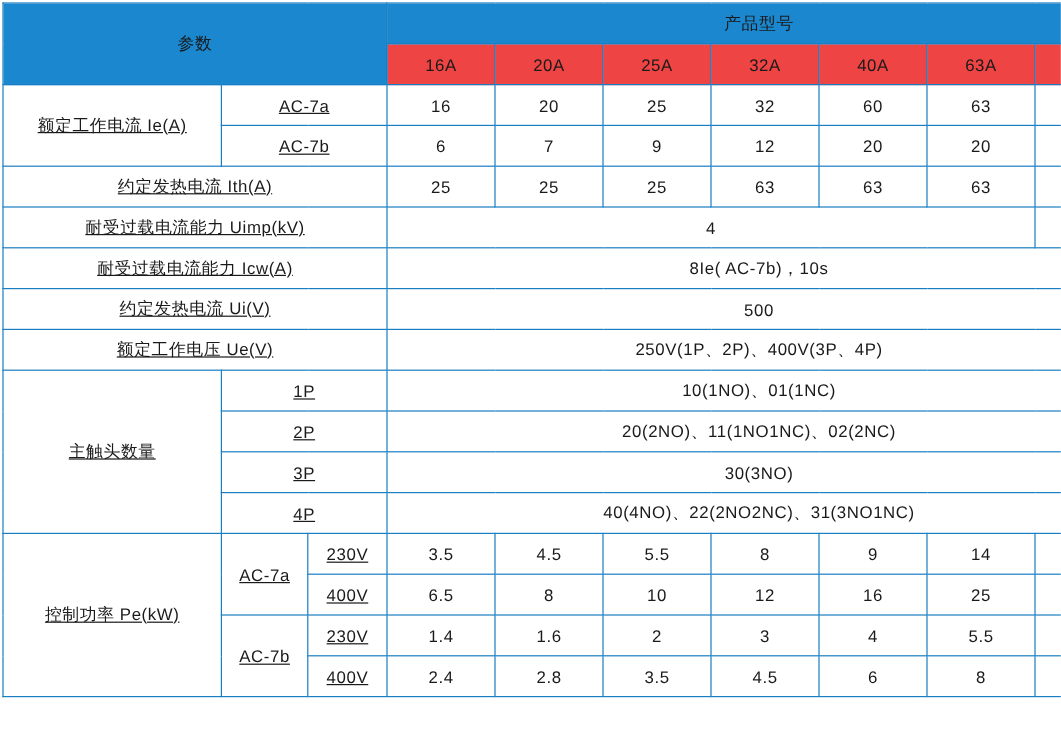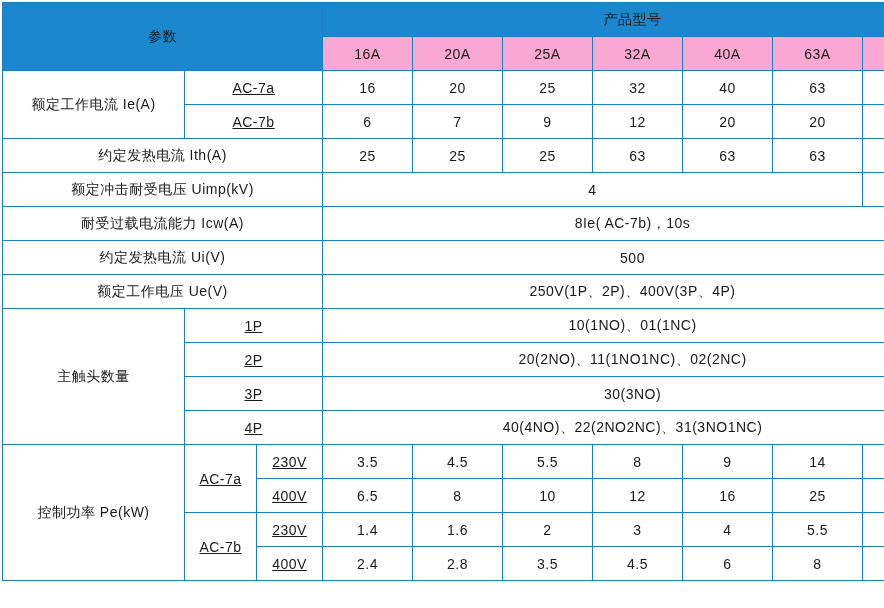--- a/index.html
+++ b/index.html
@@ -31,28 +31,29 @@
     height: 33px;
     letter-spacing: 0.5px;
   }
   .hdr {
     background: #1a87ce;
     color: #ffffff;
     font-size: 15px;
     letter-spacing: 1px;
   }
   .hdr-sub {
-    background: #f9a8d4;
+    background: #ef4444;
     color: #ffffff;
     font-size: 14px;
   }
   .rowlabel {
     text-align: left;
     padding-left: 6px;
     font-size: 14px;
+    text-decoration: underline;
   }
   .rowlabel-c {
     text-align: center;
     font-size: 14px;
     text-decoration: underline;
   }
   .num {
     font-size: 15px;
   }
   .wide {
@@ -104,21 +105,21 @@
       <th class="hdr-sub">100A</th>
     </tr>
 
     <tr>
       <td class="rowlabel" rowspan="2">额定工作电流 Ie(A)</td>
       <td class="rowlabel-c" colspan="2">AC-7a</td>
       <td class="num">16</td>
       <td class="num">20</td>
       <td class="num">25</td>
       <td class="num">32</td>
-      <td class="num">40</td>
+      <td class="num">60</td>
       <td class="num">63</td>
       <td class="num">100</td>
     </tr>
 
     <tr>
       <td class="rowlabel-c" colspan="2">AC-7b</td>
       <td class="num">6</td>
       <td class="num">7</td>
       <td class="num">9</td>
       <td class="num">12</td>
@@ -132,21 +133,21 @@
       <td class="num">25</td>
       <td class="num">25</td>
       <td class="num">25</td>
       <td class="num">63</td>
       <td class="num">63</td>
       <td class="num">63</td>
       <td class="num">100</td>
     </tr>
 
     <tr>
-      <td class="rowlabel" colspan="3">额定冲击耐受电压 Uimp(kV)</td>
+      <td class="rowlabel" colspan="3">耐受过载电流能力 Uimp(kV)</td>
       <td class="wide" colspan="6">4</td>
       <td class="wide">6</td>
     </tr>
 
     <tr>
       <td class="rowlabel" colspan="3">耐受过载电流能力 Icw(A)</td>
       <td class="wide" colspan="7">8Ie( AC-7b)，10s</td>
     </tr>
 
     <tr>

